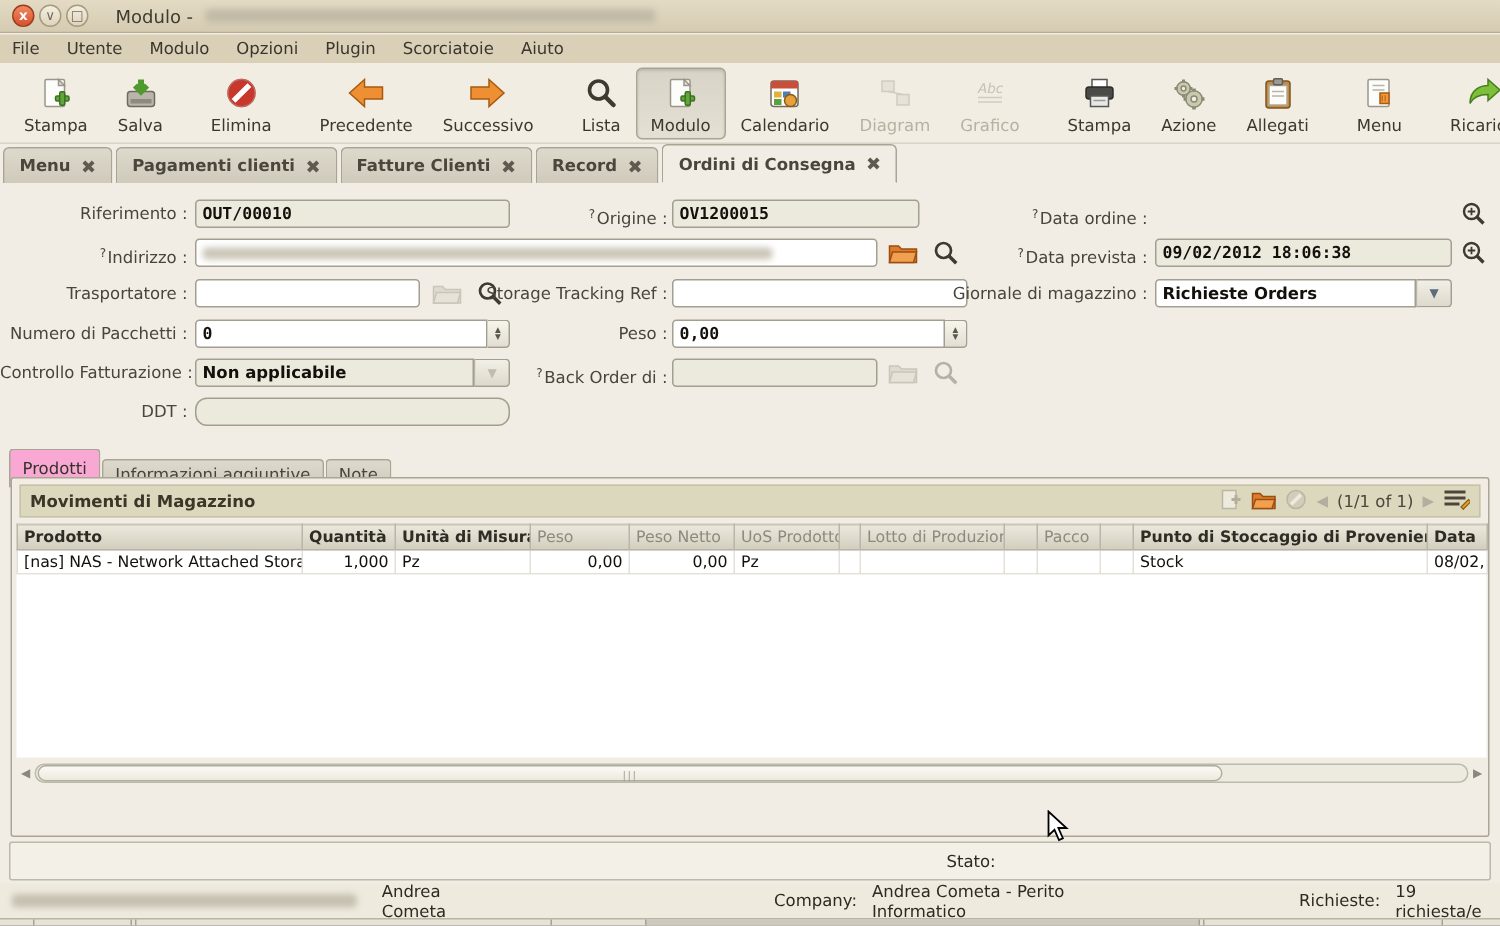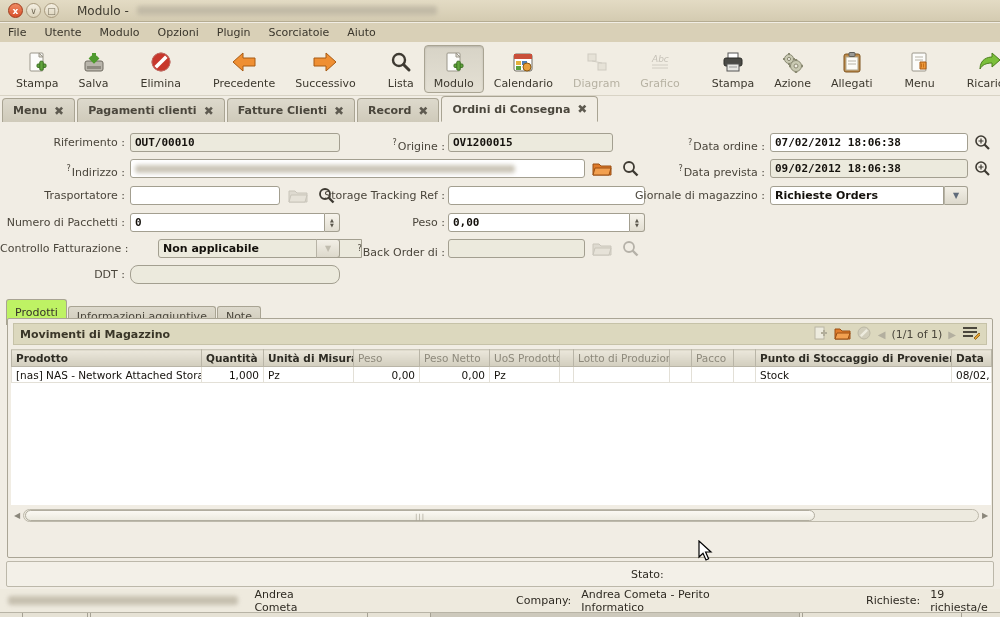--- a/index.html
+++ b/index.html
@@ -63,21 +63,21 @@
               border-radius:0 3px 3px 0; background:linear-gradient(#f2efe6,#ddd9cc);
               display:flex; align-items:center; justify-content:center; font-size:8px; color:#5f6b7a; }
   .combobtn.dis { color:#c0bcae; }
   .fi { position:absolute; width:18px; height:16px; }
 
   
   .nbtabs { position:absolute; left:6px; top:299px; display:flex; align-items:flex-end; }
   .nbtab { height:19px; padding:0 8px; display:flex; align-items:center;
            background:linear-gradient(#ddd9cc,#cfcaba); border:1px solid #a9a493; border-bottom:none;
            border-radius:3px 3px 0 0; margin-right:1px; color:#4a463c; }
-  .nbtab.active { background:#bef264; height:26px; font-weight:normal; color:#36322a; }
+  .nbtab.active { background:#f9a8d4; height:26px; font-weight:normal; color:#36322a; }
   .nbframe { position:absolute; left:7px; top:318px; width:986px; height:240px;
              border:1px solid #aaa595; border-radius:2px; background:#f1ede4; }
 
   .sechdr { position:absolute; left:5px; top:4px; width:974px; height:22px; background:#dcd8be;
             border:1px solid #c6c2a8; display:flex; align-items:center; padding:0 6px; }
   .sechdr .sect { font-weight:bold; color:#3a3628; }
   .sechdr .right { margin-left:auto; display:flex; align-items:center; gap:6px; color:#4a463c; }
 
   table.grid { position:absolute; left:3px; top:30px; border-collapse:collapse; table-layout:fixed; width:980px;
                font-size:10.5px; }
@@ -329,21 +329,20 @@
         <span>Ordini di Consegna</span>
         <span class="x">✖</span>
       </div>
   </div>
 
   <div class="flabel" style="left:0;width:125px;top:134px;"><span>Riferimento :</span></div>
   <input class="entry ro mono" style="left: 130px; top: 133px; width: 210px;" value="OUT/00010">
   <div class="flabel" style="left:305px;width:140px;top:134px;"><sup class="hint">?</sup><span>Origine :</span></div>
   <input class="entry ro mono" style="left: 448px; top: 133px; width: 165px;" value="OV1200015">
   <div class="flabel" style="left:620px;width:145px;top:134px;"><sup class="hint">?</sup><span>Data ordine :</span></div>
-  <input class="entry mono" style="left: 770px; top: 133px; width: 198px;" value="07/02/2012 18:06:38">
   <span class="fi" style="left:974px;top:134px;"><svg width="17" height="17">
         <circle cx="7" cy="7" r="5" fill="none" stroke="#3e3a32" stroke-width="1.6"></circle>
         <line x1="10.5" y1="10.5" x2="15" y2="15" stroke="#3e3a32" stroke-width="2.2"></line>
         <path d="M7 4.5 v5 M4.5 7 h5" stroke="#3e3a32" stroke-width="1.2"></path>
       </svg></span>
 
   <div class="flabel" style="left:0;width:125px;top:160px;"><sup class="hint">?</sup><span>Indirizzo :</span></div>
   <div class="entry" style="left:130px;top:159px;width:455px;"><span class="blurbar" style="display:inline-block;width:380px;height:8px;margin-top:5px;"></span></div>
   <span class="fi" style="left:592px;top:160px;"><svg width="20" height="16">
         <path d="M1 4 h6 l2 2 h10 v9 h-18 z" fill="#df7b2a" stroke="#9a4f12"></path>
@@ -386,21 +385,21 @@
       <span>▼</span>
     </div>
   <div class="flabel" style="left:305px;width:140px;top:214px;"><span>Peso :</span></div>
   <input class="entry mono" style="left: 448px; top: 213px; width: 182px; border-radius: 3px 0px 0px 3px;" value="0,00">
   <div class="spinbox" style="left:630px;top:213px;">
       <span>▲</span>
       <span>▼</span>
     </div>
 
   <div class="flabel" style="left:0;width:125px;top:240px;"><span>Controllo Fatturazione :</span></div>
-  <div class="entry ro" style="left:130px;top:239px;width:204px;border-radius:3px 0 0 3px;margin-left:28px;"><span style="line-height:17px;">Non applicabile</span></div>
+  <div class="entry ro" style="left:130px;top:239px;width:186px;border-radius:3px 0 0 3px;"><span style="line-height:17px;">Non applicabile</span></div>
   <div class="combobtn dis" style="left:316px;top:239px;">
       <span>▼</span>
     </div>
   <div class="flabel" style="left:305px;width:140px;top:240px;"><sup class="hint">?</sup><span>Back Order di :</span></div>
   <input class="entry ro" style="left: 448px; top: 239px; width: 137px;" value="">
   <span class="fi" style="left:592px;top:240px;"><svg width="20" height="16" opacity="0.5">
         <path d="M1 4 h6 l2 2 h10 v9 h-18 z" fill="#cdc9bd" stroke="#a39f93"></path>
         <path d="M3 8 h16 l-2 7 h-16 z" fill="#ddd9cd" stroke="#a39f93"></path>
       </svg></span>
   <span class="fi" style="left:622px;top:240px;"><svg width="18" height="17" opacity="0.45">

